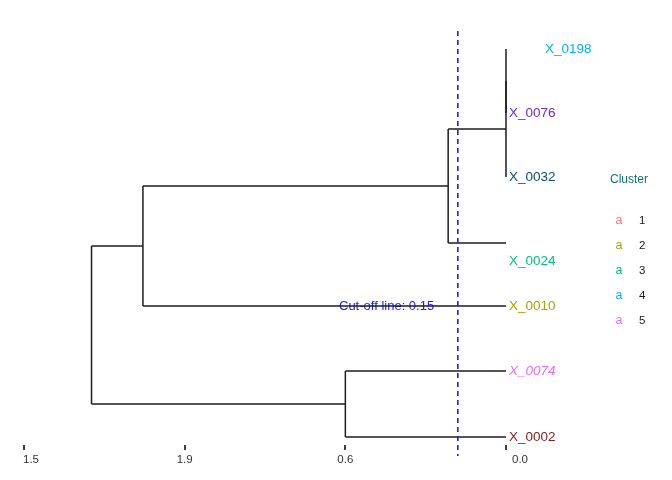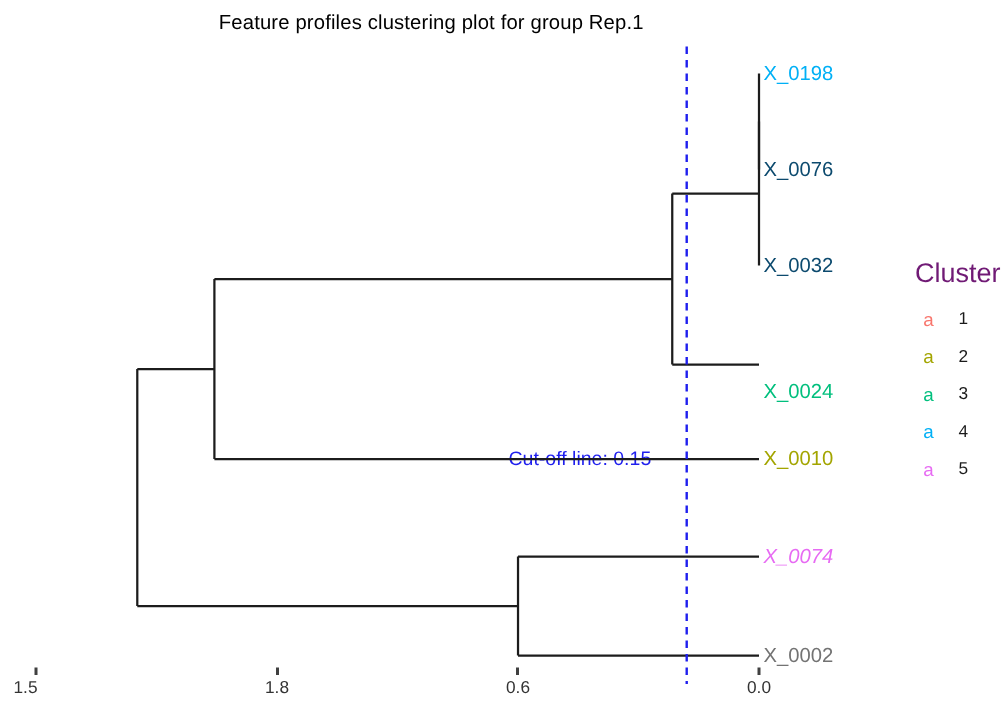--- a/index.html
+++ b/index.html
@@ -9,30 +9,29 @@
     font-size:13.5px;color:#000000;letter-spacing:0.1px;z-index:3;}
   #dendro-svg{position:absolute;left:0;top:0;z-index:2;}
   .cutoff-label{position:absolute;left:339px;top:298px;width:115px;white-space:nowrap;
     font-size:13px;z-index:1;}
   .leaf-label{position:absolute;left:509px;height:16px;line-height:16px;
     font-size:13.5px;white-space:nowrap;z-index:3;}
   .tick-mark{position:absolute;top:445px;width:2px;height:5px;z-index:2;}
   .tick-label{position:absolute;top:453px;width:34px;text-align:center;
     font-size:11.5px;z-index:2;}
   .legend{position:absolute;left:603px;top:172px;width:66px;z-index:3;}
-  .legend-title{font-size:18px;color:#701a75;margin-left:7px;margin-bottom:13px;}
+  .legend-title{font-size:12px;color:#0f766e;margin-left:7px;margin-bottom:27px;}
   .legend-item{display:flex;align-items:center;height:14px;margin-bottom:11px;}
   .legend-key{width:14px;margin-left:9px;text-align:center;font-size:12.5px;}
   .legend-num{margin-left:13px;font-size:11.5px;color:#1a1a1a;}
 </style>
 </head>
 <body>
 
 <div class="stage">
-  <div class="chart-title">Feature profiles clustering plot for group Rep.1</div>
 
   <svg id="dendro-svg" width="672" height="480">
       <line x1="506" y1="49" x2="506" y2="49" stroke="#1c1c1c" stroke-width="1.5"></line>
       <line x1="506" y1="49" x2="506" y2="113" stroke="#1c1c1c" stroke-width="1.5"></line>
       <line x1="506" y1="113" x2="506" y2="113" stroke="#1c1c1c" stroke-width="1.5"></line>
       <line x1="506" y1="81" x2="506" y2="81" stroke="#1c1c1c" stroke-width="1.5"></line>
       <line x1="506" y1="81" x2="506" y2="177" stroke="#1c1c1c" stroke-width="1.5"></line>
       <line x1="506" y1="177" x2="506" y2="177" stroke="#1c1c1c" stroke-width="1.5"></line>
       <line x1="506" y1="129" x2="448.166" y2="129" stroke="#1c1c1c" stroke-width="1.5"></line>
       <line x1="448.166" y1="129" x2="448.166" y2="243" stroke="#1c1c1c" stroke-width="1.5"></line>
@@ -45,37 +44,37 @@
       <line x1="506" y1="437" x2="345.35" y2="437" stroke="#1c1c1c" stroke-width="1.5"></line>
       <line x1="142.93100000000004" y1="246" x2="91.52299999999997" y2="246" stroke="#1c1c1c" stroke-width="1.5"></line>
       <line x1="91.52299999999997" y1="246" x2="91.52299999999997" y2="404" stroke="#1c1c1c" stroke-width="1.5"></line>
       <line x1="345.35" y1="404" x2="91.52299999999997" y2="404" stroke="#1c1c1c" stroke-width="1.5"></line>
       <line x1="457.805" y1="31" x2="457.805" y2="456" stroke="#1f1fee" stroke-width="1.6" stroke-dasharray="5 4"></line>
     </svg>
 
   <div class="cutoff-label" style="color: rgb(31, 31, 238);">Cut-off line: 0.15</div>
 
   <div id="leaves">
-      <div class="leaf-label" style="top: 41px; color: rgb(0, 176, 246);">X_0198</div>
-      <div class="leaf-label" style="top: 105px; color: #0c4a6e;">X_0076</div>
+      <div class="leaf-label" style="top: 41px; color: rgb(0, 176, 246); margin-left: 36px;">X_0198</div>
+      <div class="leaf-label" style="top: 105px; color: #6d28d9;">X_0076</div>
       <div class="leaf-label" style="top: 169px; color: #0c4a6e;">X_0032</div>
       <div class="leaf-label" style="top: 253px; color: rgb(0, 191, 125);">X_0024</div>
       <div class="leaf-label" style="top: 298px; color: rgb(163, 165, 0); text-align: right;">X_0010</div>
       <div class="leaf-label" style="top: 363px; color: rgb(231, 107, 243); font-style: italic;">X_0074</div>
-      <div class="leaf-label" style="top: 429px; color: #737373;">X_0002</div>
+      <div class="leaf-label" style="top: 429px; color: #7f1d1d;">X_0002</div>
     </div>
   <div id="axis">
       <div class="tick-mark" style="left: 23.05px; background: rgb(64, 64, 64);"></div>
-      <div class="tick-label" style="left: 0; color: rgb(51, 51, 51);">1.5</div>
+      <div class="tick-label" style="left: 14px; color: rgb(51, 51, 51);">1.5</div>
       <div class="tick-mark" style="left: 183.7px; background: rgb(64, 64, 64);"></div>
-      <div class="tick-label" style="left: 167.7px; color: rgb(51, 51, 51);">1.8</div>
+      <div class="tick-label" style="left: 167.7px; color: rgb(51, 51, 51);">1.9</div>
       <div class="tick-mark" style="left: 344.35px; background: rgb(64, 64, 64);"></div>
       <div class="tick-label" style="left: 328.35px; color: rgb(51, 51, 51);">0.6</div>
       <div class="tick-mark" style="left: 505px; background: rgb(64, 64, 64);"></div>
-      <div class="tick-label" style="left: 489px; color: rgb(51, 51, 51);">0.0</div>
+      <div class="tick-label" style="left: 503px; color: rgb(51, 51, 51);">0.0</div>
     </div>
 
   <div class="legend">
     <div class="legend-title">Cluster</div>
     <div id="legend-items">
         <div class="legend-item">
           <span class="legend-key" style="color: rgb(248, 118, 109);">a</span>
           <span class="legend-num">1</span>
         </div>
         <div class="legend-item">

